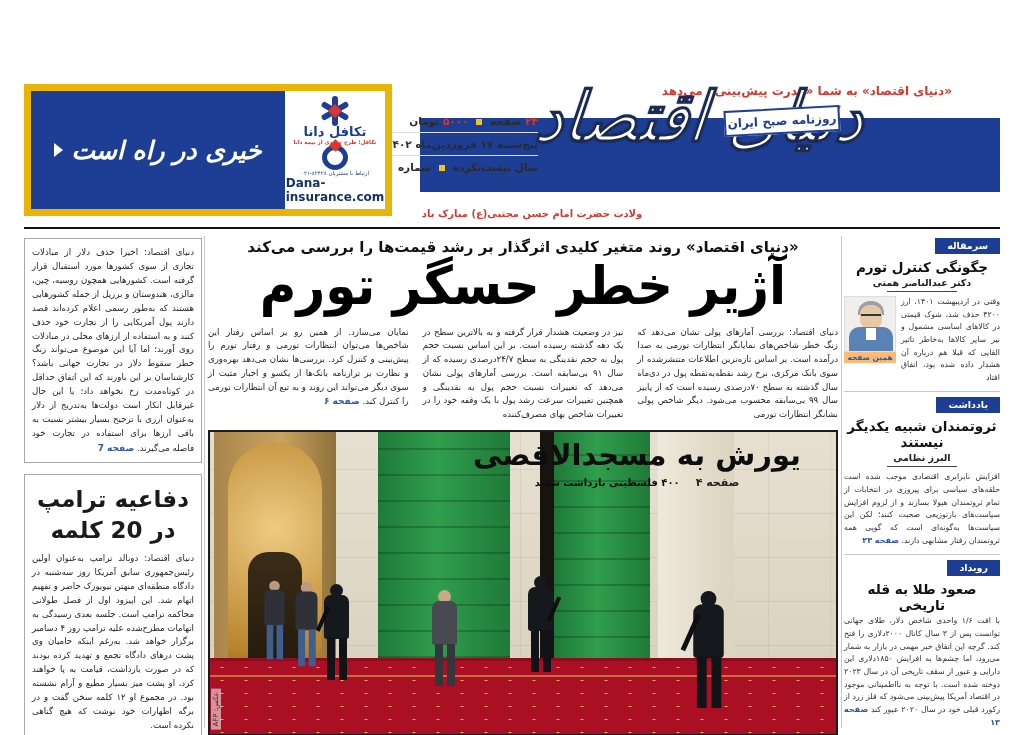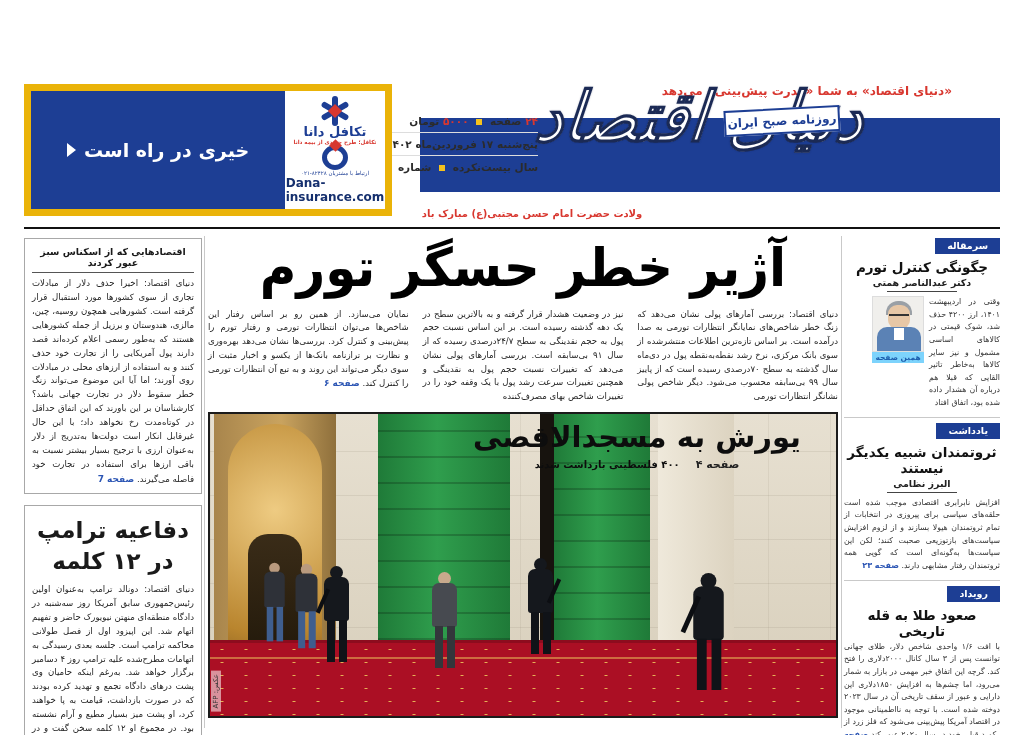--- a/index.html
+++ b/index.html
@@ -22,21 +22,21 @@
                   font-size:10.5px; font-weight:bold; color:#2b2b2b; white-space:nowrap; }
   .pubinfo .row:last-child { border-bottom:none; }
   .red { color:#d8372f; }
   .sq { display:inline-block; width:6px; height:6px; background:#f5c21d; margin:0 4px; vertical-align:middle; }
   .occasion { left:398px; top:208px; width:268px; text-align:center; color:#d8372f; font-size:10px; font-weight:bold; }
 
   
   .ad { left:24px; top:84px; width:368px; height:132px; display:flex; border:7px solid #eab308; }
   .ad-white { width:100px; background:#fff; display:flex; flex-direction:column; align-items:center; justify-content:space-between; padding:5px 2px; }
   .ad-blue { flex:1; background:#1d3e94; color:#fff; display:flex; align-items:center; justify-content:center; gap:8px; }
-  .ad-slogan { font-size:19px; font-weight:bold; }
+  .ad-slogan { font-size:25px; font-weight:bold;font-style:italic; }
   .tri { width:0; height:0; border-top:7px solid transparent; border-bottom:7px solid transparent; border-left:9px solid #ffffff; }
   .ad-brand { color:#1d3e94; font-weight:bold; font-size:13px; }
   .ad-sub { color:#d8372f; font-size:5.5px; font-weight:bold; }
   .ad-contact { color:#1d3e94; font-size:5.5px; }
   .ad-site { color:#16306e; font-size:12px; font-weight:bold; direction:ltr; }
   .takaful-star { width:30px; height:30px; position:relative; }
   .takaful-star .p { position:absolute; left:12px; top:0; width:6px; height:30px; background:#1d3e94; border-radius:3px; }
   .takaful-star .p2 { transform:rotate(60deg); } .takaful-star .p3 { transform:rotate(120deg); }
   .takaful-star .c { position:absolute; left:10px; top:10px; width:10px; height:10px; background:#d8372f; transform:rotate(45deg); }
   .dana-logo { width:26px; height:26px; border:5px solid #1d3e94; border-radius:50%; position:relative; }
@@ -103,30 +103,30 @@
   
   .side-col { left:844px; top:238px; width:156px; }
   .sect { padding:5px 0 7px; border-top:1px solid #c9c9c9; }
   .sect:first-child { border-top:none; padding-top:0; }
   .tag { width:fit-content; background:#1d3e94; color:#fff; font-size:9.5px; font-weight:bold; padding:2px 12px 3px; }
   .s-title { text-align:center; font-size:13.5px; font-weight:bold; margin:5px 0 2px; color:#111; }
   .s-author { text-align:center; font-size:9.5px; font-weight:bold; color:#222; padding-bottom:3px; }
   .s-author-line { width:70px; height:1px; background:#444; margin:0 auto 4px; }
   .s-body { font-size:7.8px; line-height:1.62; text-align:justify; color:#333; }
   .pref-sm { color:#2b55b4; font-weight:bold; font-size:8px; }
-  .media-row { display:flex; gap:5px; align-items:flex-start;margin-left:28px; }
+  .media-row { display:flex; gap:5px; align-items:flex-start; }
   .media-row .txt { flex:1; }
   .portrait-wrap { width:52px; flex:none; }
   .portrait { width:52px; height:56px; background:#f0efec; position:relative; overflow:hidden; border:1px solid #ddd; }
   .portrait .hair { position:absolute; left:13px; top:4px; width:26px; height:14px; background:#9aa0a6; border-radius:12px 12px 0 0; }
   .portrait .face { position:absolute; left:15px; top:8px; width:22px; height:24px; background:#e7c7a6; border-radius:9px; }
   .portrait .glasses { position:absolute; left:16px; top:17px; width:20px; height:4px; border-top:2px solid #333; }
   .portrait .suit { position:absolute; left:4px; top:30px; width:44px; height:26px; background:#5b82b5; border-radius:10px 10px 0 0; }
   .portrait .shirt { position:absolute; left:21px; top:31px; width:10px; height:12px; background:#fff; }
-  .portrait-cap { background:#7dd3fc; color:#1d5fae; font-size:7.5px; font-weight:bold; text-align:center; padding:1px 0; }
+  .portrait-cap { background:#fdba74; color:#1d5fae; font-size:7.5px; font-weight:bold; text-align:center; padding:1px 0; }
 </style>
 </head>
 <body>
 
 <div class="abs top-slogan">«دنیای اقتصاد» به شما «قدرت پیش‌بینی» می‌دهد</div>
 
 <div class="abs logo-banner">
   <div class="logo-script">دنیای اقتصاد</div>
 </div>
 <div class="abs tagline-box">روزنامه صبح ایران</div>
@@ -171,38 +171,38 @@
   </div>
 </div>
 
 <div class="abs main-rule"></div>
 <div class="abs vdiv" style="left:204px;"></div>
 <div class="abs vdiv" style="left:841px;"></div>
 
 <div class="abs left-col">
 
   <div class="box" style="min-height:186px;">
-    <div class="kicker-sm">اقتصادهایی که از اسکناس سبز عبور کردند</div>
     <div class="body-sm">
       <span>دنیای اقتصاد: اخیرا حذف دلار از مبادلات تجاری از سوی کشورها مورد استقبال قرار گرفته است. کشورهایی همچون روسیه، چین، مالزی، هندوستان و برزیل از جمله کشورهایی هستند که به‌طور رسمی اعلام کرده‌اند قصد دارند پول آمریکایی را از تجارت خود حذف کنند و به استفاده از ارزهای محلی در مبادلات روی آورند؛ اما آیا این موضوع می‌تواند زنگ خطر سقوط دلار در تجارت جهانی باشد؟ کارشناسان بر این باورند که این اتفاق حداقل در کوتاه‌مدت رخ نخواهد داد؛ با این حال غیرقابل انکار است دولت‌ها به‌تدریج از دلار به‌عنوان ارزی با ترجیح بسیار بیشتر نسبت به باقی ارزها برای استفاده در تجارت خود فاصله می‌گیرند.</span>
       <span class="pref">صفحه 7</span>
     </div>
   </div>
 
   <div class="box" style="min-height:168px;">
-    <div class="title-lg" style="font-size:23px;">دفاعیه ترامپ در ۱۲ کلمه</div>
+    <div class="title-lg" style="font-size:23px;">دفاعیه ترامپ در 20 کلمه</div>
     <div class="body-sm">
       <span>دنیای اقتصاد: دونالد ترامپ به‌عنوان اولین رئیس‌جمهوری سابق آمریکا روز سه‌شنبه در دادگاه منطقه‌ای منهتن نیویورک حاضر و تفهیم اتهام شد. این اپیزود اول از فصل طولانی محاکمه ترامپ است. جلسه بعدی رسیدگی به اتهامات مطرح‌شده علیه ترامپ روز ۴ دسامبر برگزار خواهد شد. به‌رغم اینکه حامیان وی پشت درهای دادگاه تجمع و تهدید کرده بودند که در صورت بازداشت، قیامت به پا خواهند کرد، او پشت میز بسیار مطیع و آرام نشسته بود. در مجموع او ۱۲ کلمه سخن گفت و در برگه اظهارات خود نوشت که هیچ گناهی نکرده است.</span>
       
     </div>
   </div>
 
 </div>
 
 <div class="abs center-col">
+  <div class="lead-kicker">«دنیای اقتصاد» روند متغیر کلیدی اثرگذار بر رشد قیمت‌ها را بررسی می‌کند</div>
   <div class="lead-headline">آژیر خطر حسگر تورم</div>
   <div class="lead-body">
     <div class="col">دنیای اقتصاد: بررسی آمارهای پولی نشان می‌دهد که زنگ خطر شاخص‌های نمایانگر انتظارات تورمی به صدا درآمده است. بر اساس تازه‌ترین اطلاعات منتشرشده از سوی بانک مرکزی، نرخ رشد نقطه‌به‌نقطه پول در دی‌ماه سال گذشته به سطح ۷۰درصدی رسیده است که از پاییز سال ۹۹ بی‌سابقه محسوب می‌شود. دیگر شاخص پولی نشانگر انتظارات تورمی</div>
     <div class="col">نیز در وضعیت هشدار قرار گرفته و به بالاترین سطح در یک دهه گذشته رسیده است. بر این اساس نسبت حجم پول به حجم نقدینگی به سطح ۲۴/۷درصدی رسیده که از سال ۹۱ بی‌سابقه است. بررسی آمارهای پولی نشان می‌دهد که تغییرات نسبت حجم پول به نقدینگی و همچنین تغییرات سرعت رشد پول با یک وقفه خود را در تغییرات شاخص بهای مصرف‌کننده</div>
     <div class="col">
       <span>نمایان می‌سازد. از همین رو بر اساس رفتار این شاخص‌ها می‌توان انتظارات تورمی و رفتار تورم را پیش‌بینی و کنترل کرد. بررسی‌ها نشان می‌دهد بهره‌وری و نظارت بر ترازنامه بانک‌ها از یکسو و اخبار مثبت از سوی دیگر می‌تواند این روند و به تبع آن انتظارات تورمی را کنترل کند.</span>
       <span class="pref">صفحه ۶</span>
     </div>
   </div>
 

